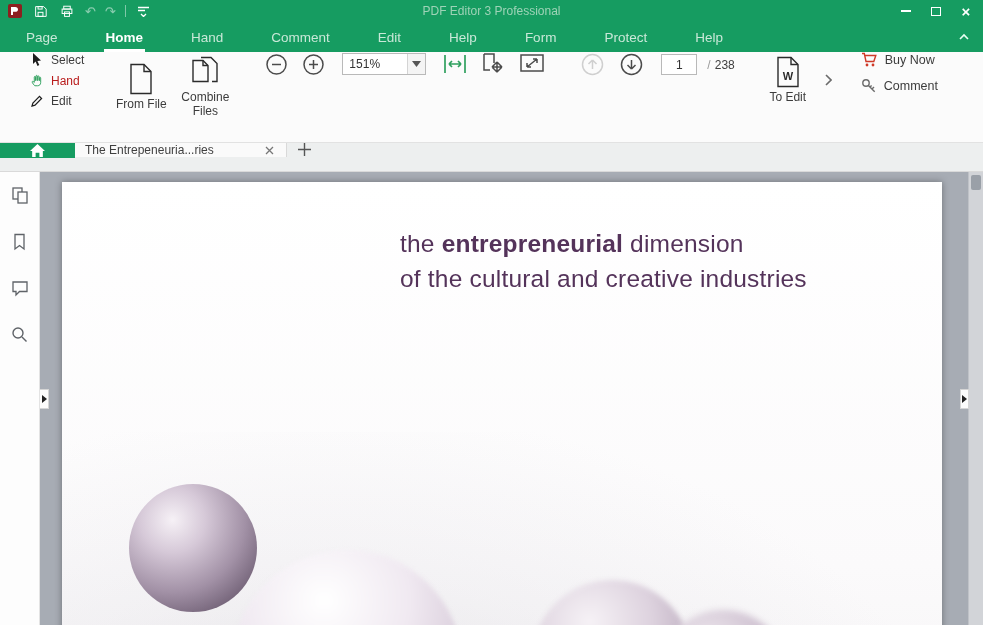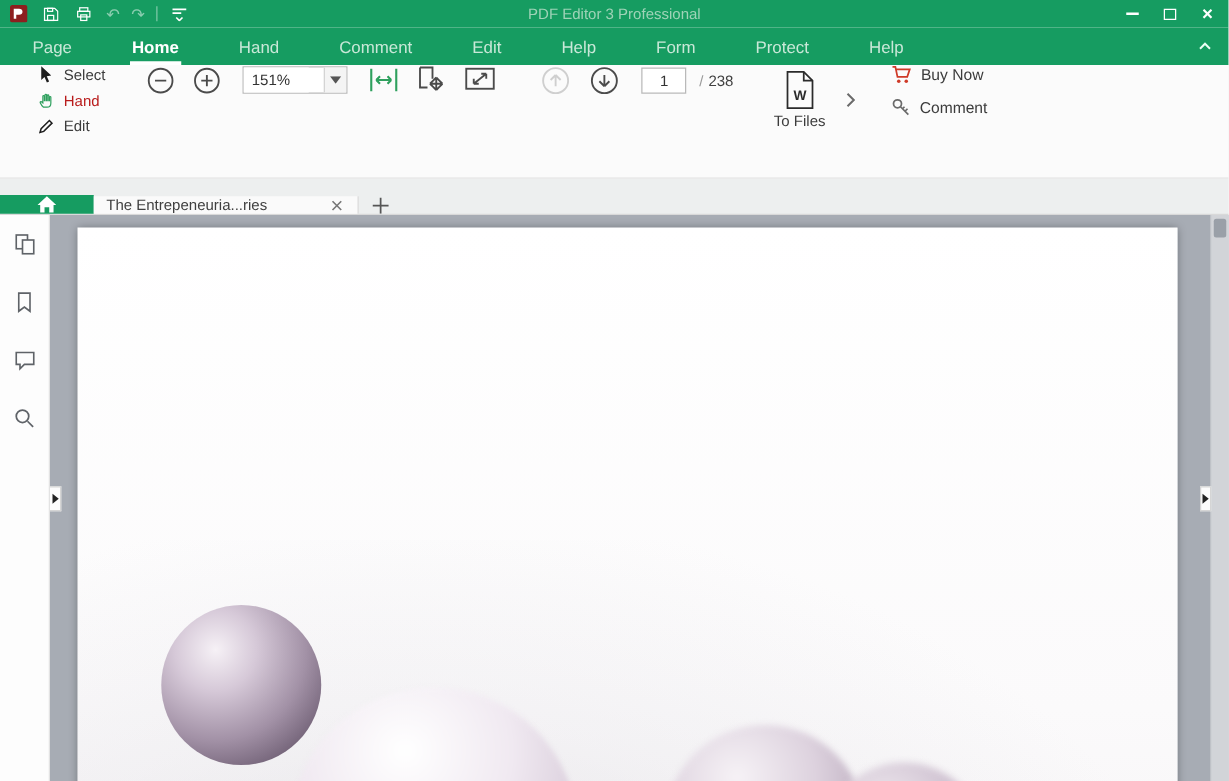--- a/index.html
+++ b/index.html
@@ -44,21 +44,21 @@
   .page-input { width:36px; height:21px; border:1px solid #b9b9b9; background:#fff; text-align:center; font-size:12px; color:#333; outline:none; margin:0 6px 0 10px; font-family:"Liberation Sans",sans-serif; }
   .page-div { font-size:12px; color:#9a9a9a; margin:0 4px; }
   .page-total { font-size:12px; color:#404040; }
 
   .more-btn { display:flex; align-items:center; justify-content:center; width:16px; cursor:default; }
 
   .right-col { display:flex; flex-direction:column; justify-content:center; gap:10px; padding:0 16px 0 12px; margin-left:2px; }
   .right-row { display:flex; align-items:center; gap:7px; font-size:12.5px; color:#3c3c3c; cursor:default; }
 
   
-  .tabbar { height:29px; background:#edefef; border-bottom:1px solid #d9d9d9; display:flex; align-items:flex-end; }
+  .tabbar { height:29px; background:#edefef; border-bottom:1px solid #d9d9d9; display:flex; align-items:flex-start; }
   .home-tab { width:75px; background:#169c61; display:flex; align-items:center; justify-content:center; cursor:default; }
   .doc-tab { width:212px; background:#fafafa; border-right:1px solid #d9d9d9; display:flex; align-items:center; padding:0 10px; gap:6px; cursor:default; }
   .doc-tab .tab-label { flex:1; font-size:12px; color:#3f3f3f; white-space:nowrap; overflow:hidden; text-overflow:ellipsis; }
   .tab-close { display:flex; align-items:center; justify-content:center; width:14px; height:14px; color:#777; }
   .new-tab { width:34px; display:flex; align-items:center; justify-content:center; color:#555; cursor:default; }
 
   
   .content { position:absolute; top:172px; left:0; right:0; bottom:0; display:flex; }
   .sidebar { width:40px; background:#fdfdfd; border-right:1px solid #e3e3e3; display:flex; flex-direction:column; align-items:center; padding-top:14px; gap:29px; }
   .side-icon { color:#5f6368; display:flex; cursor:default; }
@@ -180,20 +180,42 @@
           <svg width="14" height="14" viewBox="0 0 14 14" fill="none" stroke="#1d1d1d" stroke-width="1.2">
               <path d="M2 12l.9-3L9.5 2.4l2.1 2.1L5 11.1 2 12z"></path>
             </svg>
         </span>
         <span>Edit</span>
       </div>
     </div>
 
     <div class="vsep"></div>
 
+    <div class="tgroup">
+      <div class="bigbtn">
+        <span>
+          <svg width="26" height="32" viewBox="0 0 26 32" fill="none" stroke="#2b2b2b" stroke-width="1.4">
+              <path d="M3 1.5h13l7 7v22H3z"></path>
+              <path d="M16 1.5v7h7"></path>
+            </svg>
+        </span>
+        <span class="lbl">From File</span>
+      </div>
+      <div class="bigbtn">
+        <span>
+          <svg width="28" height="32" viewBox="0 0 28 32" fill="none" stroke="#2b2b2b" stroke-width="1.4">
+              <path d="M2 4.5h10l5 5v16H2z"></path>
+              <path d="M12 4.5v5h5"></path>
+              <path d="M10 1.5h10l6 6v18h-5"></path>
+            </svg>
+        </span>
+        <span class="lbl">Combine
+Files</span>
+      </div>
+    </div>
 
     <div class="vsep"></div>
 
     <div class="tgroup">
       <span class="iconbtn">
         <svg width="23" height="23" viewBox="0 0 23 23" fill="none" stroke="#4b4b4b" stroke-width="1.5">
             <circle cx="11.5" cy="11.5" r="9.5"></circle>
             <path d="M7 11.5h9"></path>
           </svg>
       </span>
@@ -257,21 +279,21 @@
       <div class="bigbtn">
         <span>
           <svg width="26" height="32" viewBox="0 0 26 32">
               <g fill="none" stroke="#2b2b2b" stroke-width="1.4">
                 <path d="M3 1.5h13l7 7v22H3z"></path>
                 <path d="M16 1.5v7h7"></path>
               </g>
               <text x="13" y="24" text-anchor="middle" font-family="Liberation Sans, sans-serif" font-size="11" font-weight="bold" fill="#2b2b2b">W</text>
             </svg>
         </span>
-        <span class="lbl">To Files</span>
+        <span class="lbl">To Edit</span>
       </div>
       <span class="more-btn">
         <svg width="8" height="14" viewBox="0 0 8 14" fill="none" stroke="#6b6b6b" stroke-width="1.6">
             <path d="M2 2l5 5-5 5"></path>
           </svg>
       </span>
     </div>
 
     <div class="vsep"></div>
 
@@ -342,20 +364,24 @@
       <span class="side-icon">
         <svg width="17" height="17" viewBox="0 0 17 17" fill="none" stroke="#5f6368" stroke-width="1.4">
             <circle cx="7" cy="7" r="5"></circle>
             <path d="M11 11l4.5 4.5"></path>
           </svg>
       </span>
     </div>
 
     <div class="docarea">
       <div class="pdf-page">
+        <div class="pdf-title">
+          <div><span>the </span><b>entrepreneurial</b><span> dimension</span></div>
+          <div>of the cultural and creative industries</div>
+        </div>
         <div class="photo-bg"></div>
         <div class="sphere sphere-b"></div>
         <div class="sphere sphere-c"></div>
         <div class="sphere sphere-d"></div>
         <div class="sphere sphere-a"></div>
       </div>
       <div class="scrollbar">
         <div class="scroll-thumb"></div>
       </div>
     </div>

